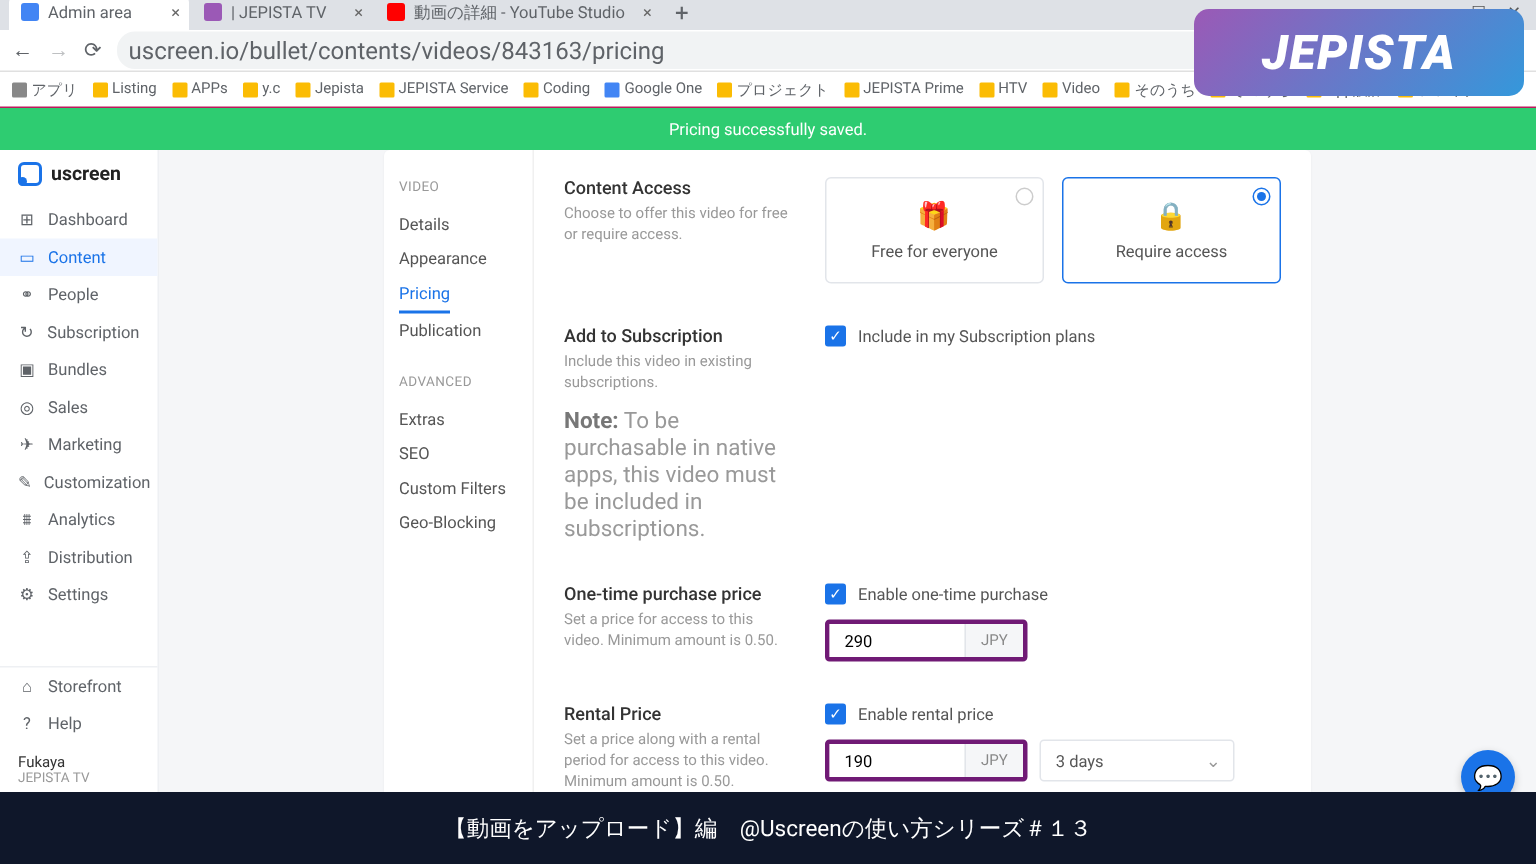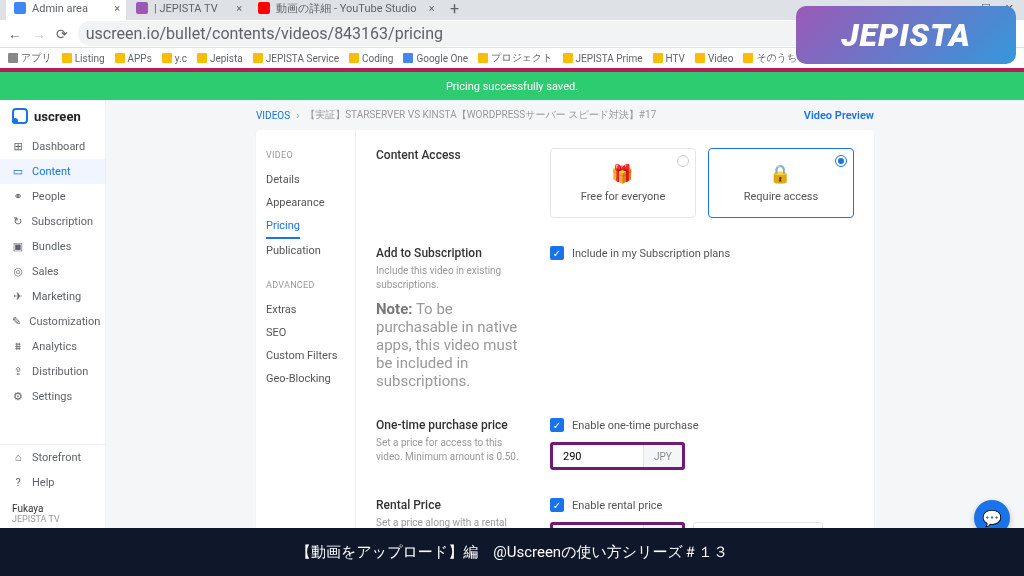--- a/index.html
+++ b/index.html
@@ -14,21 +14,21 @@
 .tab-fav { width: 12px; height: 12px; margin-right: 6px; border-radius: 2px; }
 .tab-add { width: 24px; height: 24px; display: flex; align-items: center; justify-content: center; color: #5f6368; font-size: 16px; }
 .win-controls { margin-left: auto; display: flex; gap: 14px; padding-right: 10px; color: #555; font-size: 11px; align-items:center; height:24px;}
 
 
 .urlbar { height: 28px; background: #fff; display: flex; align-items: center; padding: 0 8px; border-bottom: 1px solid #e0e0e0; gap: 10px; }
 .nav-btn { color: #5f6368; font-size: 14px; }
 .url-field { flex: 1; font-size: 16px; color: #5f6368; padding: 3px 8px; background: #f1f3f4; border-radius: 12px; }
 
 
-.bookmarks { height: 24px; background: #fff; display: flex; align-items: center; padding: 0 8px; gap: 10px; border-bottom: 4px solid #be185d; font-size: 10px; color: #5f6368; overflow: hidden; }
+.bookmarks { height: 24px; background: #fff; display: flex; align-items: center; padding: 0 8px; gap: 10px; border-bottom: 1px solid #be185d; font-size: 10px; color: #5f6368; overflow: hidden; }
 .bm { display: flex; align-items: center; gap: 3px; white-space: nowrap; }
 .bm-icon { width: 10px; height: 10px; background: #fbbc04; border-radius: 1px; }
 
 
 .banner { height: 28px; background: #2ecc71; color: #fff; display: flex; align-items: center; justify-content: center; font-size: 11px; }
 
 
 .jepista-logo { position: absolute; right: 8px; top: 6px; width: 220px; height: 58px; background: linear-gradient(135deg, #9b59b6, #3498db); border-radius: 10px; display: flex; align-items: center; justify-content: center; color: #fff; font-size: 32px; font-weight: 900; letter-spacing: 1px; font-style: italic; z-index: 100; }
 
 
@@ -270,46 +270,41 @@
             <span>Help</span>
           </div>
         <div class="user-block">
           <div>Fukaya</div>
           <div class="user-sub">JEPISTA TV</div>
         </div>
       </div>
     </div>
 
     <div class="content-wrap">
-      <div class="breadcrumb">
-        <span style="color:#1a73e8">VIDEOS</span>
-        <span>›</span>
-        <span>【実証】STARSERVER VS KINSTA【WORDPRESSサーバー スピード対決】#17</span>
-        <span class="vp">Video Preview</span>
-      </div>
 
       <div class="card">
         <div class="card-side">
           <div class="side-head">VIDEO</div>
           <div class="side-item">Details</div>
           <div class="side-item">Appearance</div>
           <div><span class="side-item active">Pricing</span></div>
           <div class="side-item">Publication</div>
           <div class="side-head" style="margin-top:18px">ADVANCED</div>
           <div class="side-item">Extras</div>
           <div class="side-item">SEO</div>
           <div class="side-item">Custom Filters</div>
           <div class="side-item">Geo-Blocking</div>
         </div>
 
         <div class="card-main">
           
           <div class="section">
             <div class="section-left">
               <div class="section-title">Content Access</div>
+              <div class="section-desc">Choose to offer this video for free or require access.</div>
             </div>
             <div class="section-right">
               <div class="access-cards">
                 <div class="access-card">
                   <span class="radio"></span>
                   <div class="access-icon">🎁</div>
                   <div class="access-label">Free for everyone</div>
                 </div>
                 <div class="access-card selected">
                   <span class="radio on"></span>

